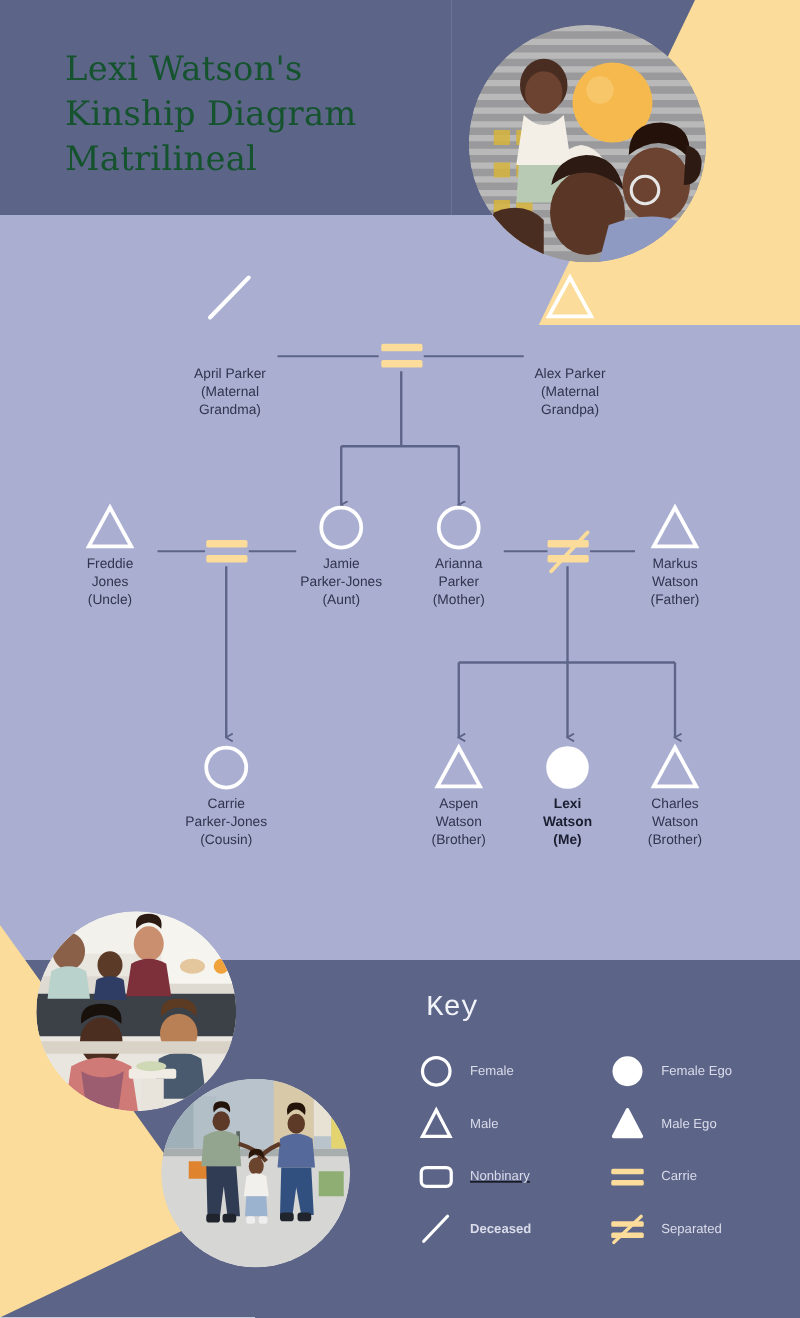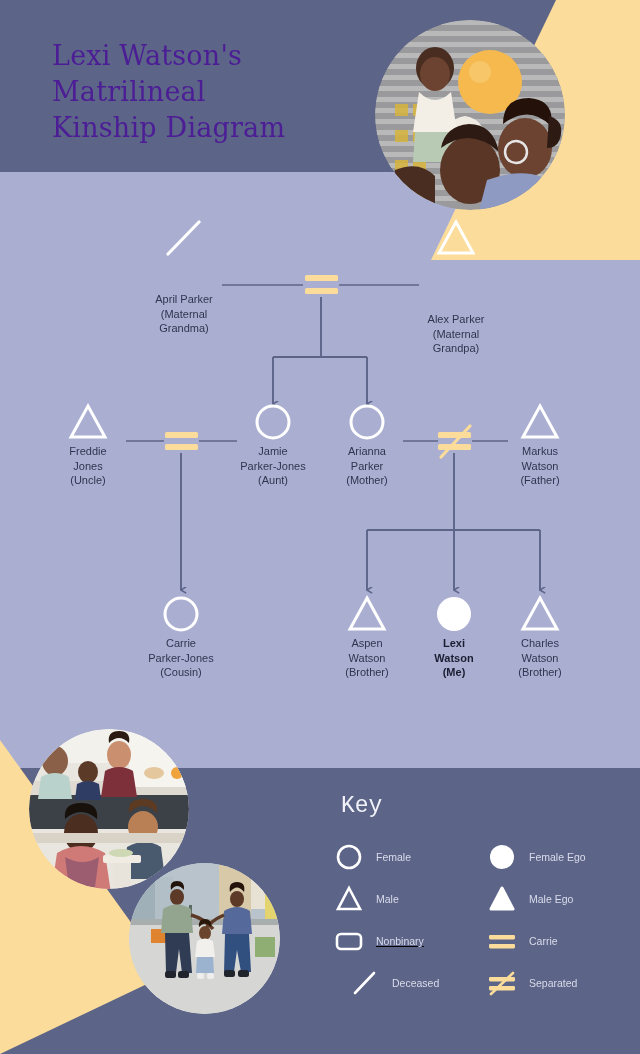--- a/index.html
+++ b/index.html
@@ -43,21 +43,21 @@
     left: 0; top: 700px; width: 400px; height: 354px;
     background: #FBDC9A;
     clip-path: polygon(0px 40px, 168px 274px, 0px 354px);
   }
 
   
   .title {
     position: absolute;
     left: 52px; top: 38px;
     width: 330px;
-    color: #4c1d95;
+    color: #14532d;
     font-family: "DejaVu Serif", serif;
     font-size: 27px;
     line-height: 1.34;
     letter-spacing: 0.2px;
   }
 
   
   .photo {
     border-radius: 50%;
     overflow: hidden;
@@ -119,22 +119,22 @@
   <div class="bg-layer">
     <div class="shape header-band"></div>
     <div class="shape header-band-right"></div>
     <div class="shape yellow-tri-tr"></div>
     <div class="shape footer-band"></div>
     <div class="shape yellow-tri-bl"></div>
   </div>
 
   <div class="title">
     <div>Lexi Watson's</div>
+    <div>Kinship Diagram</div>
     <div>Matrilineal</div>
-    <div>Kinship Diagram</div>
   </div>
 
   <div class="photo photo-1">
     <svg width="190" height="190" viewBox="0 0 190 190">
       <defs>
         <clipPath id="c1">
             <circle cx="95" cy="95" r="95"></circle>
           </clipPath>
       </defs>
       <g clip-path="url(#c1)">
@@ -347,21 +347,21 @@
       <g>
         <path d="M540 426 L557 457 L523 457 Z" fill="none" stroke="#FFFFFF" stroke-width="3"></path>
       </g>
     </svg>
 
     <div class="node-label" style="left:124px; top:120px;">
       <div>April Parker</div>
       <div>(Maternal</div>
       <div>Grandma)</div>
     </div>
-    <div class="node-label" style="left:396px; top:120px;margin-top:20px;">
+    <div class="node-label" style="left:396px; top:120px;">
       <div>Alex Parker</div>
       <div>(Maternal</div>
       <div>Grandpa)</div>
     </div>
 
     <div class="node-label" style="left:28px; top:272px;">
       <div>Freddie</div>
       <div>Jones</div>
       <div>(Uncle)</div>
     </div>
@@ -427,21 +427,21 @@
 
     <div class="key-item" style="left:0px; top:84px;text-decoration:underline;">
       <span class="key-sym">
         <svg width="30" height="30" viewBox="0 0 30 30">
             <rect x="3" y="8" width="24" height="15" rx="4" fill="none" stroke="#FFFFFF" stroke-width="2.6"></rect>
           </svg>
       </span>
       <span class="key-text">Nonbinary</span>
     </div>
 
-    <div class="key-item" style="left:16px; top:126px;">
+    <div class="key-item" style="left:0px; top:126px;font-weight:bold;">
       <span class="key-sym">
         <svg width="30" height="30" viewBox="0 0 30 30">
             <line x1="5" y1="25" x2="24" y2="5" stroke="#FFFFFF" stroke-width="2.6" stroke-linecap="round"></line>
           </svg>
       </span>
       <span class="key-text">Deceased</span>
     </div>
 
     <div class="key-item" style="left:153px; top:0px;align-items:center;">
       <span class="key-sym">

